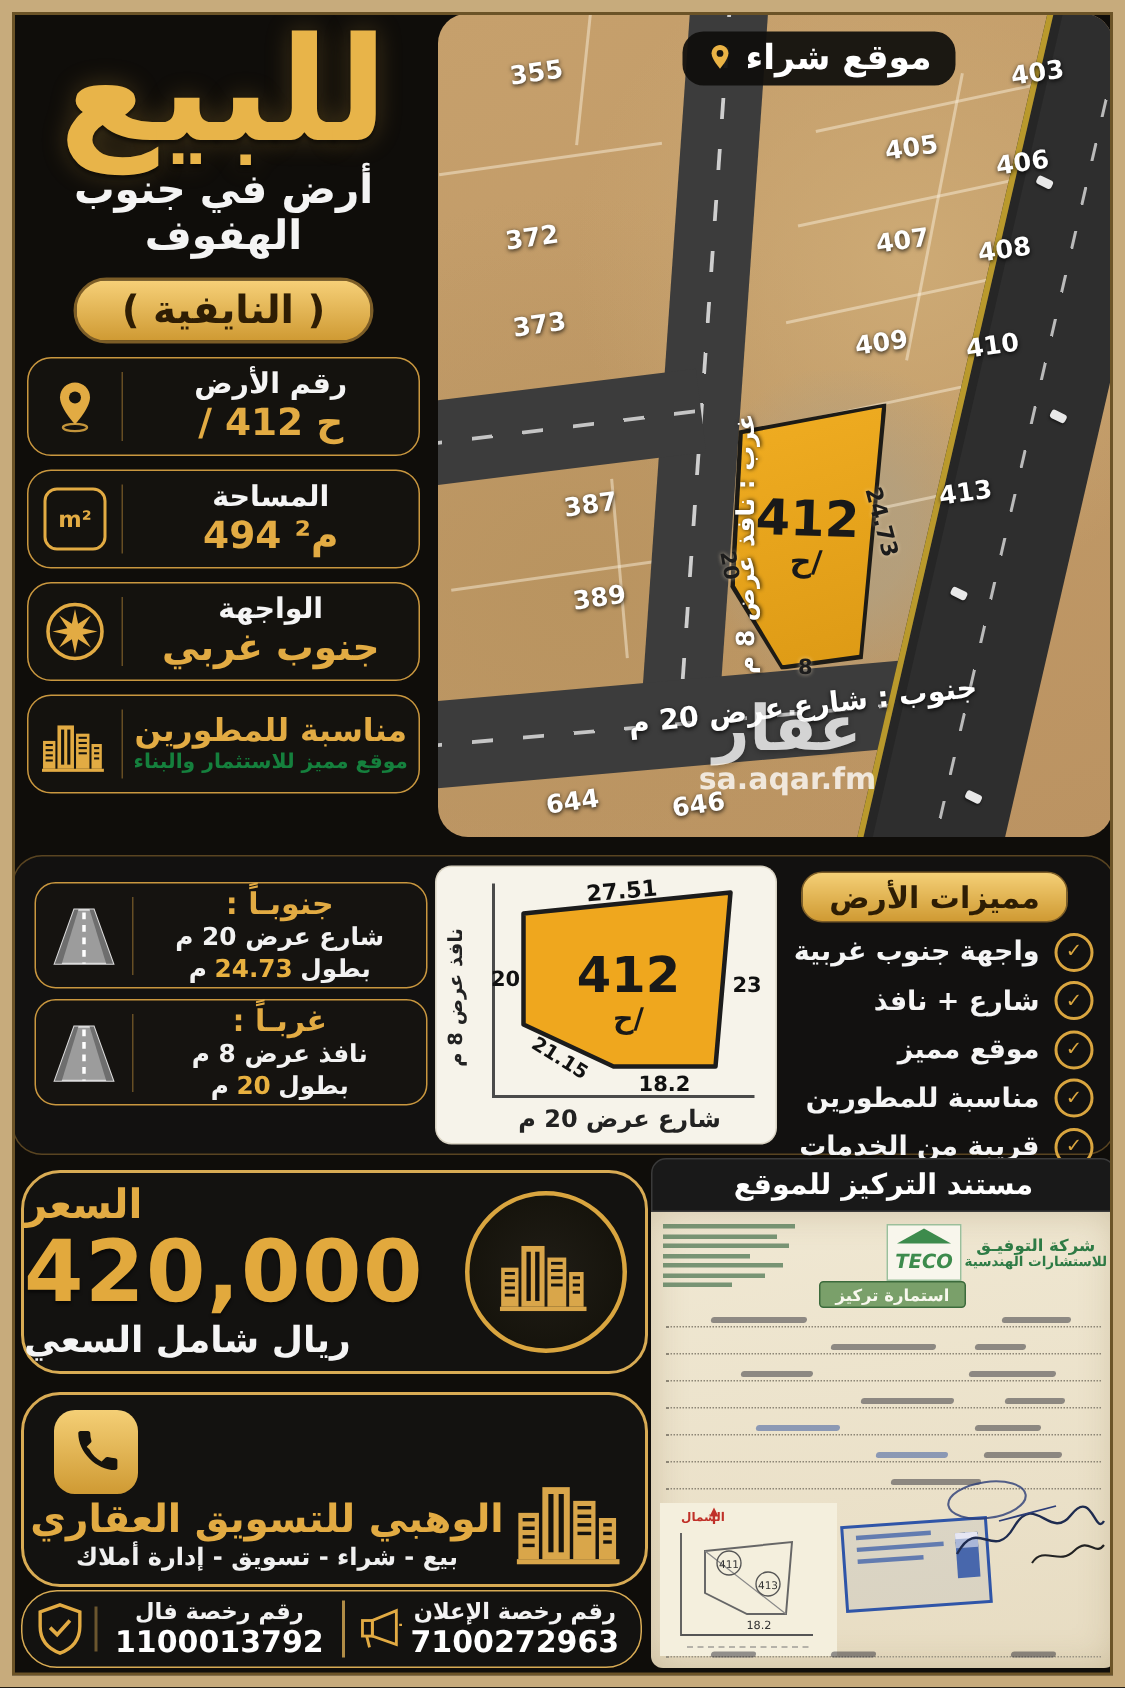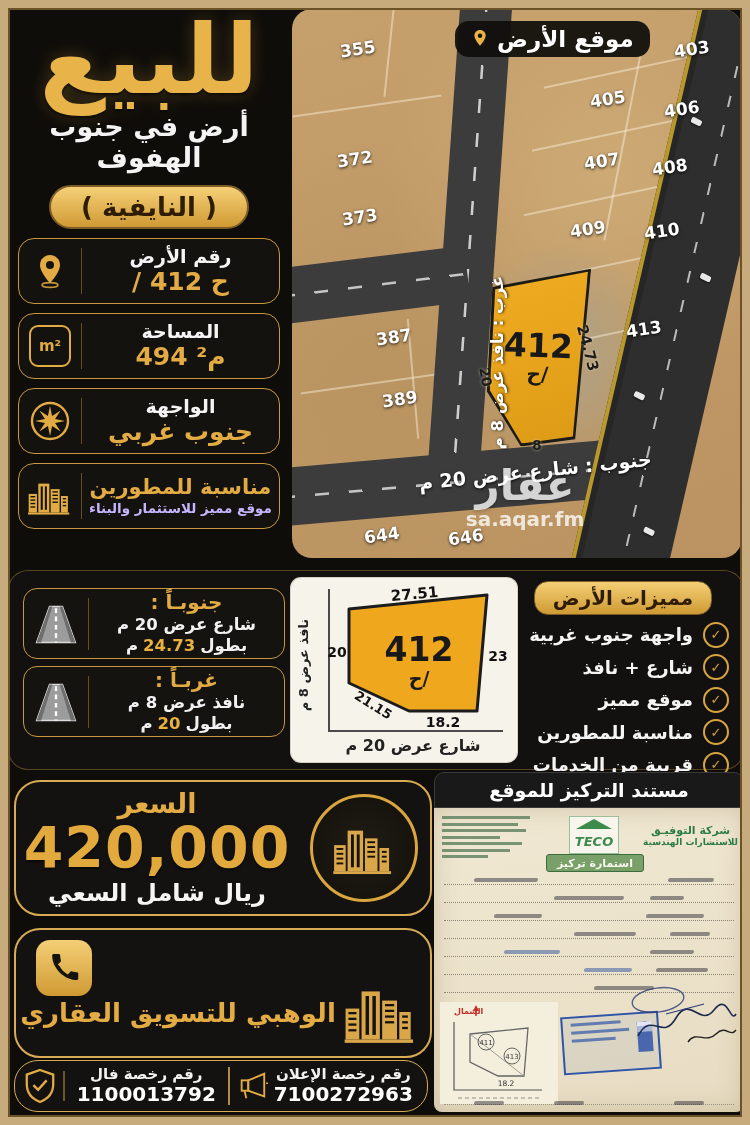--- a/index.html
+++ b/index.html
@@ -19,21 +19,21 @@
   .badge-plan{display:inline-block;margin-top:14px;padding:3px 26px;border-radius:12px;
     border:2.5px solid #ededed;color:#ffffff;font-size:27px;font-weight:bold;direction:rtl;}
   .info-card{display:flex;align-items:center;margin:9px 10px 0 10px;height:64px;
     border:1.5px solid #c9973f;border-radius:16px;background:#14120e;}
   .info-card .ic{flex:0 0 62px;display:flex;align-items:center;justify-content:center;}
   .info-card .sep{width:1px;height:46px;background:rgba(201,151,63,.45);}
   .info-card .tx{flex:1;display:flex;flex-direction:column;justify-content:center;direction:rtl;}
   .info-card .l1{font-size:19px;font-weight:bold;color:#f5f5f5;line-height:1.2;}
   .info-card .l2{font-size:25px;font-weight:bold;color:#e2ab43;line-height:1.15;}
   .info-card.dev .l1{font-size:21px;color:#e2ab43;}
-  .info-card.dev .l2{font-size:13.5px;color:#c4b5fd;font-weight:bold;}
+  .info-card.dev .l2{font-size:13.5px;color:#15803d;font-weight:bold;}
   .m2box{width:38px;height:38px;border:2.5px solid #e2ab43;border-radius:9px;display:flex;
     align-items:center;justify-content:center;color:#e2ab43;font-weight:bold;font-size:15px;}
   
   .map{position:absolute;left:292px;top:9px;width:450px;height:549px;border-radius:20px;
     overflow:hidden;background:
       radial-gradient(circle at 70% 30%,#cdaa75 0%,rgba(205,170,117,0) 45%),
       radial-gradient(circle at 20% 70%,#b99460 0%,rgba(185,148,96,0) 50%),
       linear-gradient(160deg,#c6a06c,#bb9362);}
   .mline{position:absolute;height:1.5px;background:#f7ecd6;opacity:.5;}
   .mline.v{width:1.5px;}
@@ -86,21 +86,21 @@
   .features{position:absolute;right:14px;top:10px;width:212px;direction:rtl;}
   .frow{display:flex;align-items:center;gap:10px;margin-top:6.5px;}
   .fchk{flex:0 0 22px;height:22px;border:2px solid #d9a53f;border-radius:50%;display:flex;
     align-items:center;justify-content:center;color:#d9a53f;font-size:13px;font-weight:bold;}
   .frow span.t{color:#f5f5f5;font-size:18px;font-weight:bold;}
   
   .price-card{position:absolute;left:14px;top:780px;width:414px;height:132px;background:#131210;
     border:2px solid #d8ab54;border-radius:26px;display:flex;flex-direction:row-reverse;align-items:center;}
   .logo-circle{flex:0 0 102px;height:102px;margin:0 12px;border:3px solid #d9a53f;border-radius:50%;
     background:radial-gradient(#201d16,#121008);display:flex;align-items:center;justify-content:center;color:#d9a64a;}
-  .price-tx{flex:1;text-align:center;}
+  .price-tx{flex:1;}
   .price-tx .pl{color:#e2ab43;font-size:27px;font-weight:bold;line-height:1.1;}
   .price-tx .pa{color:#e2a93d;font-size:57px;font-weight:bold;line-height:1.05;letter-spacing:1px;
     text-shadow:0 2px 2px rgba(0,0,0,.5);}
   .price-tx .pn{color:#f5f5f5;font-size:24px;font-weight:bold;}
   
   .phone-card{position:absolute;left:14px;top:928px;width:414px;height:126px;background:#131210;
     border:2px solid #d8ab54;border-radius:26px;}
   .ph-row{display:flex;align-items:center;gap:14px;margin:10px 0 0 20px;}
   .ph-ic{width:56px;height:56px;border-radius:14px;background:linear-gradient(#f4cf76,#cf9a33);
     display:flex;align-items:center;justify-content:center;color:#15130e;}
@@ -117,21 +117,21 @@
   .lic .vsep{width:1.5px;height:38px;background:rgba(216,171,84,.8);margin:0 6px;}
   .lic .vsep.thin{height:30px;background:rgba(216,171,84,.45);}
   
   .doc{position:absolute;left:434px;top:772px;width:310px;height:346px;}
   .doc-header{height:34px;line-height:34px;background:#191919;border:1px solid #3a3a3a;
     border-radius:10px 10px 0 0;color:#fff;font-size:19px;font-weight:bold;text-align:center;direction:rtl;}
   .paper{position:relative;height:304px;background:linear-gradient(170deg,#f0e8d3,#e7dcc2);
     border-radius:0 0 8px 8px;overflow:hidden;box-shadow:inset 0 0 24px rgba(120,90,40,.25);}
   .d-addr{position:absolute;left:8px;top:8px;}
   .d-addr i{display:block;height:3px;margin-bottom:3.5px;background:#46704d;opacity:.7;}
-  .d-teco{position:absolute;right:6px;top:8px;display:flex;align-items:center;gap:24px;direction:rtl;}
+  .d-teco{position:absolute;right:6px;top:8px;display:flex;align-items:center;gap:2px;direction:rtl;}
   .d-logo{width:48px;height:36px;background:#f8f6ec;border:1px solid #9bbf9b;position:relative;
     display:flex;align-items:flex-end;justify-content:center;}
   .d-logo .roof{position:absolute;top:2px;left:6px;width:0;height:0;border-left:18px solid transparent;
     border-right:18px solid transparent;border-bottom:10px solid #3d8b4c;}
   .d-logo .tx{color:#3d8b4c;font-weight:bold;font-size:13px;font-style:italic;line-height:1.6;}
   .d-co{text-align:center;}
   .d-co .c1{color:#2e7b45;font-size:11px;font-weight:bold;}
   .d-co .c2{color:#2e7b45;font-size:9px;font-weight:bold;}
   .d-badge{position:absolute;left:112px;top:46px;background:#7aa06a;border:1px solid #3c6b3c;
     color:#f8f8ee;font-size:11px;font-weight:bold;padding:1.5px 10px;border-radius:3px;}
@@ -268,21 +268,21 @@
     <div class="road dash-h" style="left:-12px;top:442px;width:400px;height:58px;transform:rotate(-5deg)"></div>
     <div class="hwy">
         <i></i>
       <div class="car" style="left:14px;top:150px"></div>
       <div class="car" style="left:58px;top:300px"></div>
       <div class="car" style="left:20px;top:430px"></div>
       <div class="car" style="left:60px;top:560px"></div>
     </div>
 
     <div class="map-title">
-      <span>موقع الأرض</span>
+      <span>موقع شراء</span>
       <svg width="18" height="22" viewBox="0 0 32 36">
         <path d="M16 2C10.5 2 6 6.4 6 11.9 6 19.4 16 30 16 30s10-10.6 10-18.1C26 6.4 21.5 2 16 2z" fill="#eab345"></path>
         <circle cx="16" cy="12" r="4" fill="#15130e"></circle>
       </svg>
     </div>
 
     <span class="pnum" style="left:48px;top:30px">355</span>
     <span class="pnum" style="left:45px;top:140px">372</span>
     <span class="pnum" style="left:50px;top:198px">373</span>
     <span class="pnum" style="left:84px;top:318px">387</span>
@@ -412,20 +412,21 @@
 
   <div class="phone-card">
     <div class="ph-row">
       <div class="ph-ic">
         <svg width="30" height="30" viewBox="0 0 32 32">
           <path fill="#15130e" d="M11.4 14.2c1.9 3.7 4.9 6.7 8.6 8.6l2.9-2.9c.4-.4 1-.5 1.5-.3 1.6.5 3.4.8 5.2.8.9 0 1.6.7 1.6 1.6v5.2c0 .9-.7 1.6-1.6 1.6C16.2 28.8 3.4 16 3.4 2.6 3.4 1.7 4.1 1 5 1h5.3c.9 0 1.6.7 1.6 1.6 0 1.8.3 3.5.8 5.2.2.5 0 1.1-.3 1.5l-3 2.9z"></path>
         </svg>
       </div>
     </div>
     <div class="ph-company">الوهبي للتسويق العقاري</div>
+    <div class="ph-services">بيع - شراء - تسويق - إدارة أملاك</div>
     <div class="ph-logo">
       <svg width="74" height="64" viewBox="0 0 64 56">
           <use href="#sym-buildings"></use>
         </svg>
     </div>
   </div>
 
   <div class="lic">
     <svg width="34" height="38" viewBox="0 0 36 38">
       <path d="M18 2 L32 7 V17 C32 27 26 33 18 36 C10 33 4 27 4 17 V7 Z" fill="none" stroke="#e2ab43" stroke-width="2.4"></path>

